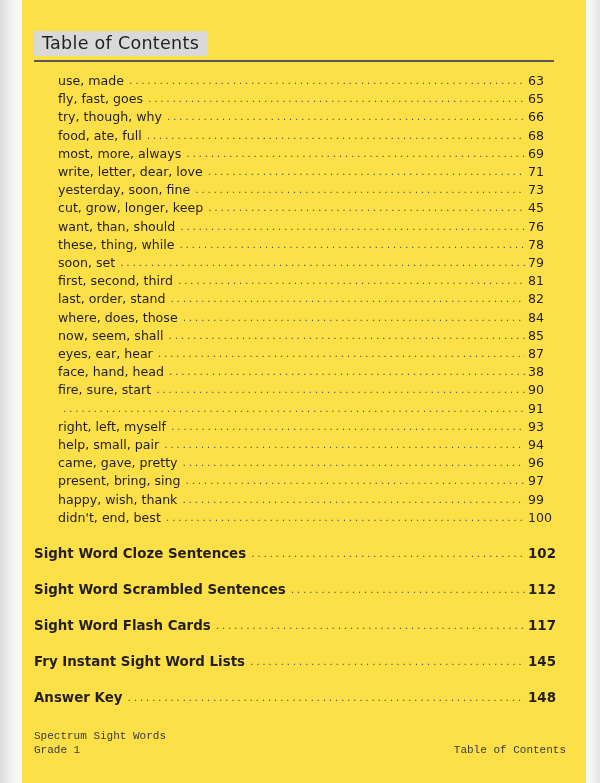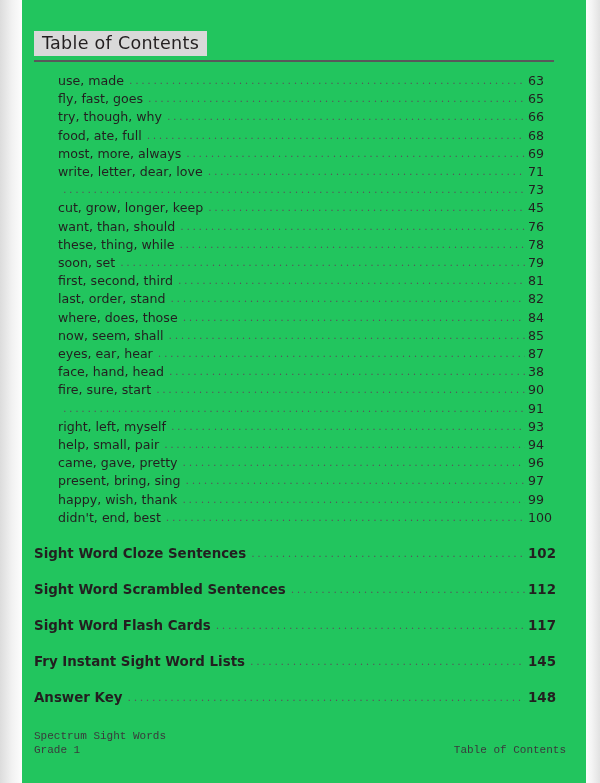--- a/index.html
+++ b/index.html
@@ -13,21 +13,21 @@
     font-family: "Liberation Sans", sans-serif;
     color: #231f20;
     overflow: hidden;
     position: relative;
   }
   .page {
     position: relative;
     width: 600px;
     height: 783px;
     box-sizing: border-box;
-    background: #22c55e;
+    background: #fde047;
   }
   
   .page::before {
     content: "";
     position: absolute;
     left: 0; top: 0; bottom: 0;
     width: 22px;
     background: linear-gradient(to right, #dcdcdc 0%, #f2f2f2 55%, #fdfdfd 100%);
     pointer-events: none;
   }
@@ -184,20 +184,21 @@
           <span class="label">most, more, always</span>
           <span class="dots">..........................................................................................</span>
           <span class="page-num">69</span>
         </div>
         <div class="entry sub">
           <span class="label">write, letter, dear, love</span>
           <span class="dots">..........................................................................................</span>
           <span class="page-num">71</span>
         </div>
         <div class="entry sub">
+          <span class="label">yesterday, soon, fine</span>
           <span class="dots">..........................................................................................</span>
           <span class="page-num">73</span>
         </div>
         <div class="entry sub">
           <span class="label">cut, grow, longer, keep</span>
           <span class="dots">..........................................................................................</span>
           <span class="page-num">45</span>
         </div>
         <div class="entry sub">
           <span class="label">want, than, should</span>

